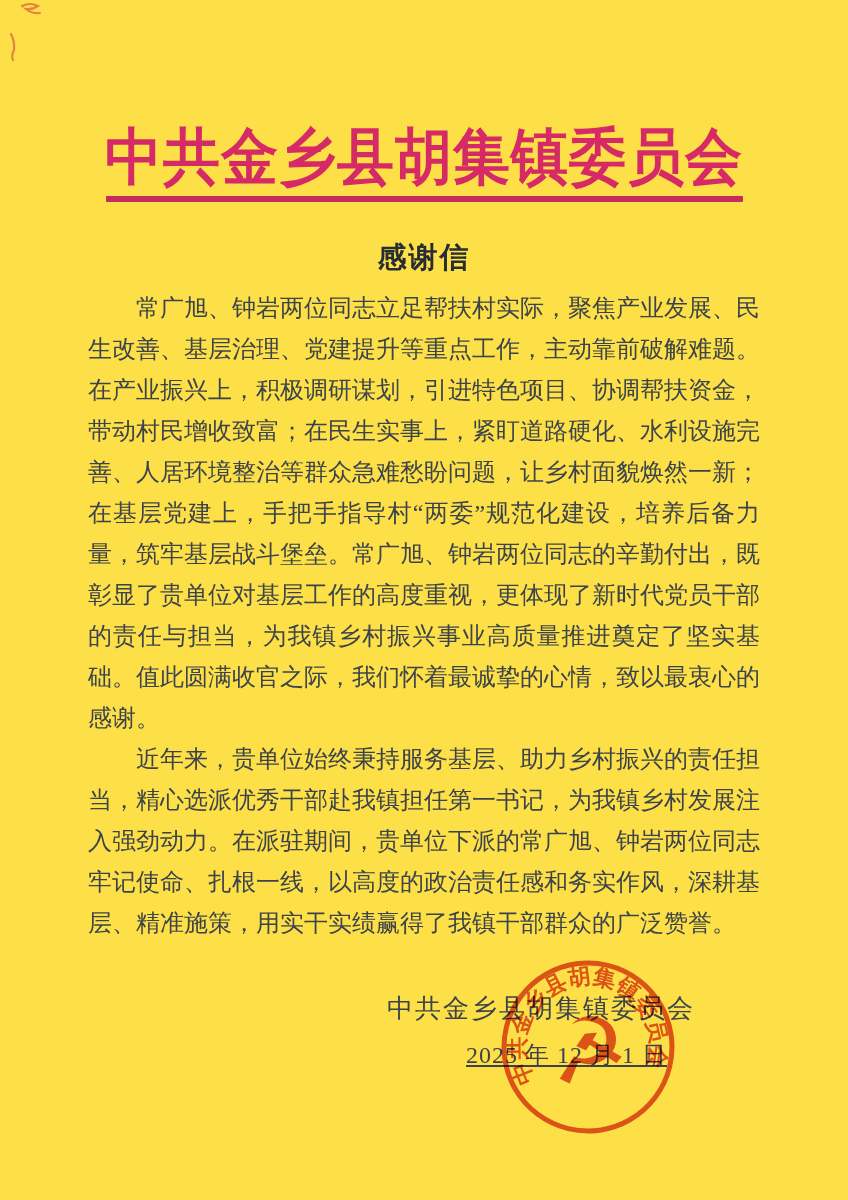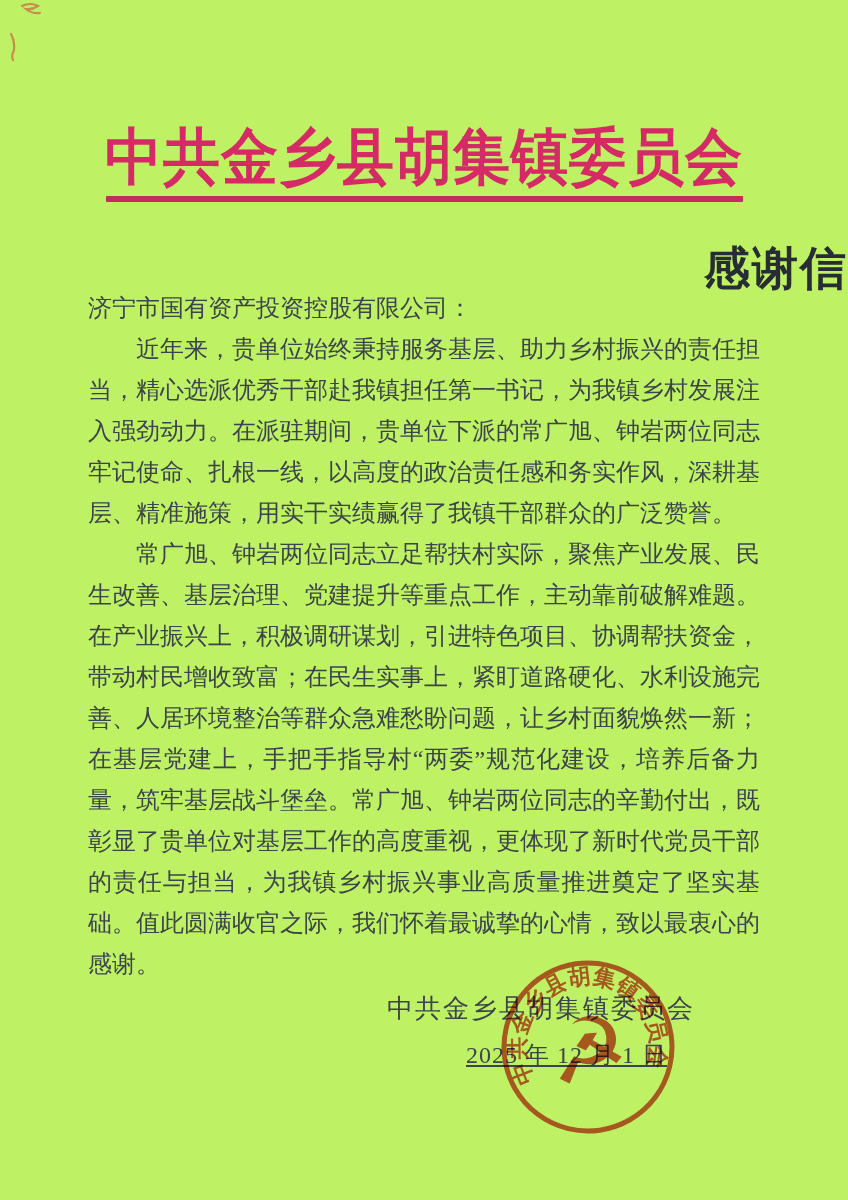--- a/index.html
+++ b/index.html
@@ -10,21 +10,21 @@
   body {
     width: 848px;
     height: 1200px;
     position: relative;
     overflow: hidden;
     font-family: "Liberation Serif", "DejaVu Serif", serif;
   }
   .page {
     position: absolute;
     inset: 0;
-    background: #bef264;
+    background: #fde047;
   }
   
   .letterhead {
     position: absolute;
     top: 116px;
     left: 0;
     width: 848px;
     text-align: center;
     font-size: 57px;
     font-weight: bold;
@@ -42,22 +42,22 @@
     height: 6px;
     background: #c62a5e;
     border-radius: 1px;
   }
   
   .doc-title {
     position: absolute;
     top: 238px;
     left: 0;
     width: 848px;
-    text-align: right;
-    font-size: 46px;
+    text-align: center;
+    font-size: 29px;
     font-weight: bold;
     color: #272d33;
     letter-spacing: 2px;
   }
   
   .body-block {
     position: absolute;
     top: 288px;
     left: 88px;
     width: 672px;
@@ -130,23 +130,22 @@
     <path d="M9 34 q4 8 3 16 q-3 6 -1 10" fill="none" stroke="#cf3b3b" stroke-width="2.2" stroke-linecap="round"></path>
   </svg>
 
   <div class="letterhead">中共金乡县胡集镇委员会</div>
 
   <div class="rule"></div>
 
   <div class="doc-title">感谢信</div>
 
   <div class="body-block">
-    <p>济宁市国有资产投资控股有限公司：</p>
+    <p class="indent">常广旭、钟岩两位同志立足帮扶村实际，聚焦产业发展、民生改善、基层治理、党建提升等重点工作，主动靠前破解难题。在产业振兴上，积极调研谋划，引进特色项目、协调帮扶资金，带动村民增收致富；在民生实事上，紧盯道路硬化、水利设施完善、人居环境整治等群众急难愁盼问题，让乡村面貌焕然一新；在基层党建上，手把手指导村“两委”规范化建设，培养后备力量，筑牢基层战斗堡垒。常广旭、钟岩两位同志的辛勤付出，既彰显了贵单位对基层工作的高度重视，更体现了新时代党员干部的责任与担当，为我镇乡村振兴事业高质量推进奠定了坚实基础。值此圆满收官之际，我们怀着最诚挚的心情，致以最衷心的感谢。</p>
     <p class="indent">近年来，贵单位始终秉持服务基层、助力乡村振兴的责任担当，精心选派优秀干部赴我镇担任第一书记，为我镇乡村发展注入强劲动力。在派驻期间，贵单位下派的常广旭、钟岩两位同志牢记使命、扎根一线，以高度的政治责任感和务实作风，深耕基层、精准施策，用实干实绩赢得了我镇干部群众的广泛赞誉。</p>
-    <p class="indent">常广旭、钟岩两位同志立足帮扶村实际，聚焦产业发展、民生改善、基层治理、党建提升等重点工作，主动靠前破解难题。在产业振兴上，积极调研谋划，引进特色项目、协调帮扶资金，带动村民增收致富；在民生实事上，紧盯道路硬化、水利设施完善、人居环境整治等群众急难愁盼问题，让乡村面貌焕然一新；在基层党建上，手把手指导村“两委”规范化建设，培养后备力量，筑牢基层战斗堡垒。常广旭、钟岩两位同志的辛勤付出，既彰显了贵单位对基层工作的高度重视，更体现了新时代党员干部的责任与担当，为我镇乡村振兴事业高质量推进奠定了坚实基础。值此圆满收官之际，我们怀着最诚挚的心情，致以最衷心的感谢。</p>
   </div>
 
   <div class="signer-line">中共金乡县胡集镇委员会</div>
   <div class="date-line">2025 年 12 月 1 日</div>
 
   <div class="seal">
     <svg width="200" height="200" viewBox="0 0 200 200">
       <defs>
         <path id="sealArc" d="M 42.9 126.6 A 63 63 0 1 1 157.1 126.6" fill="none"></path>
       </defs>

